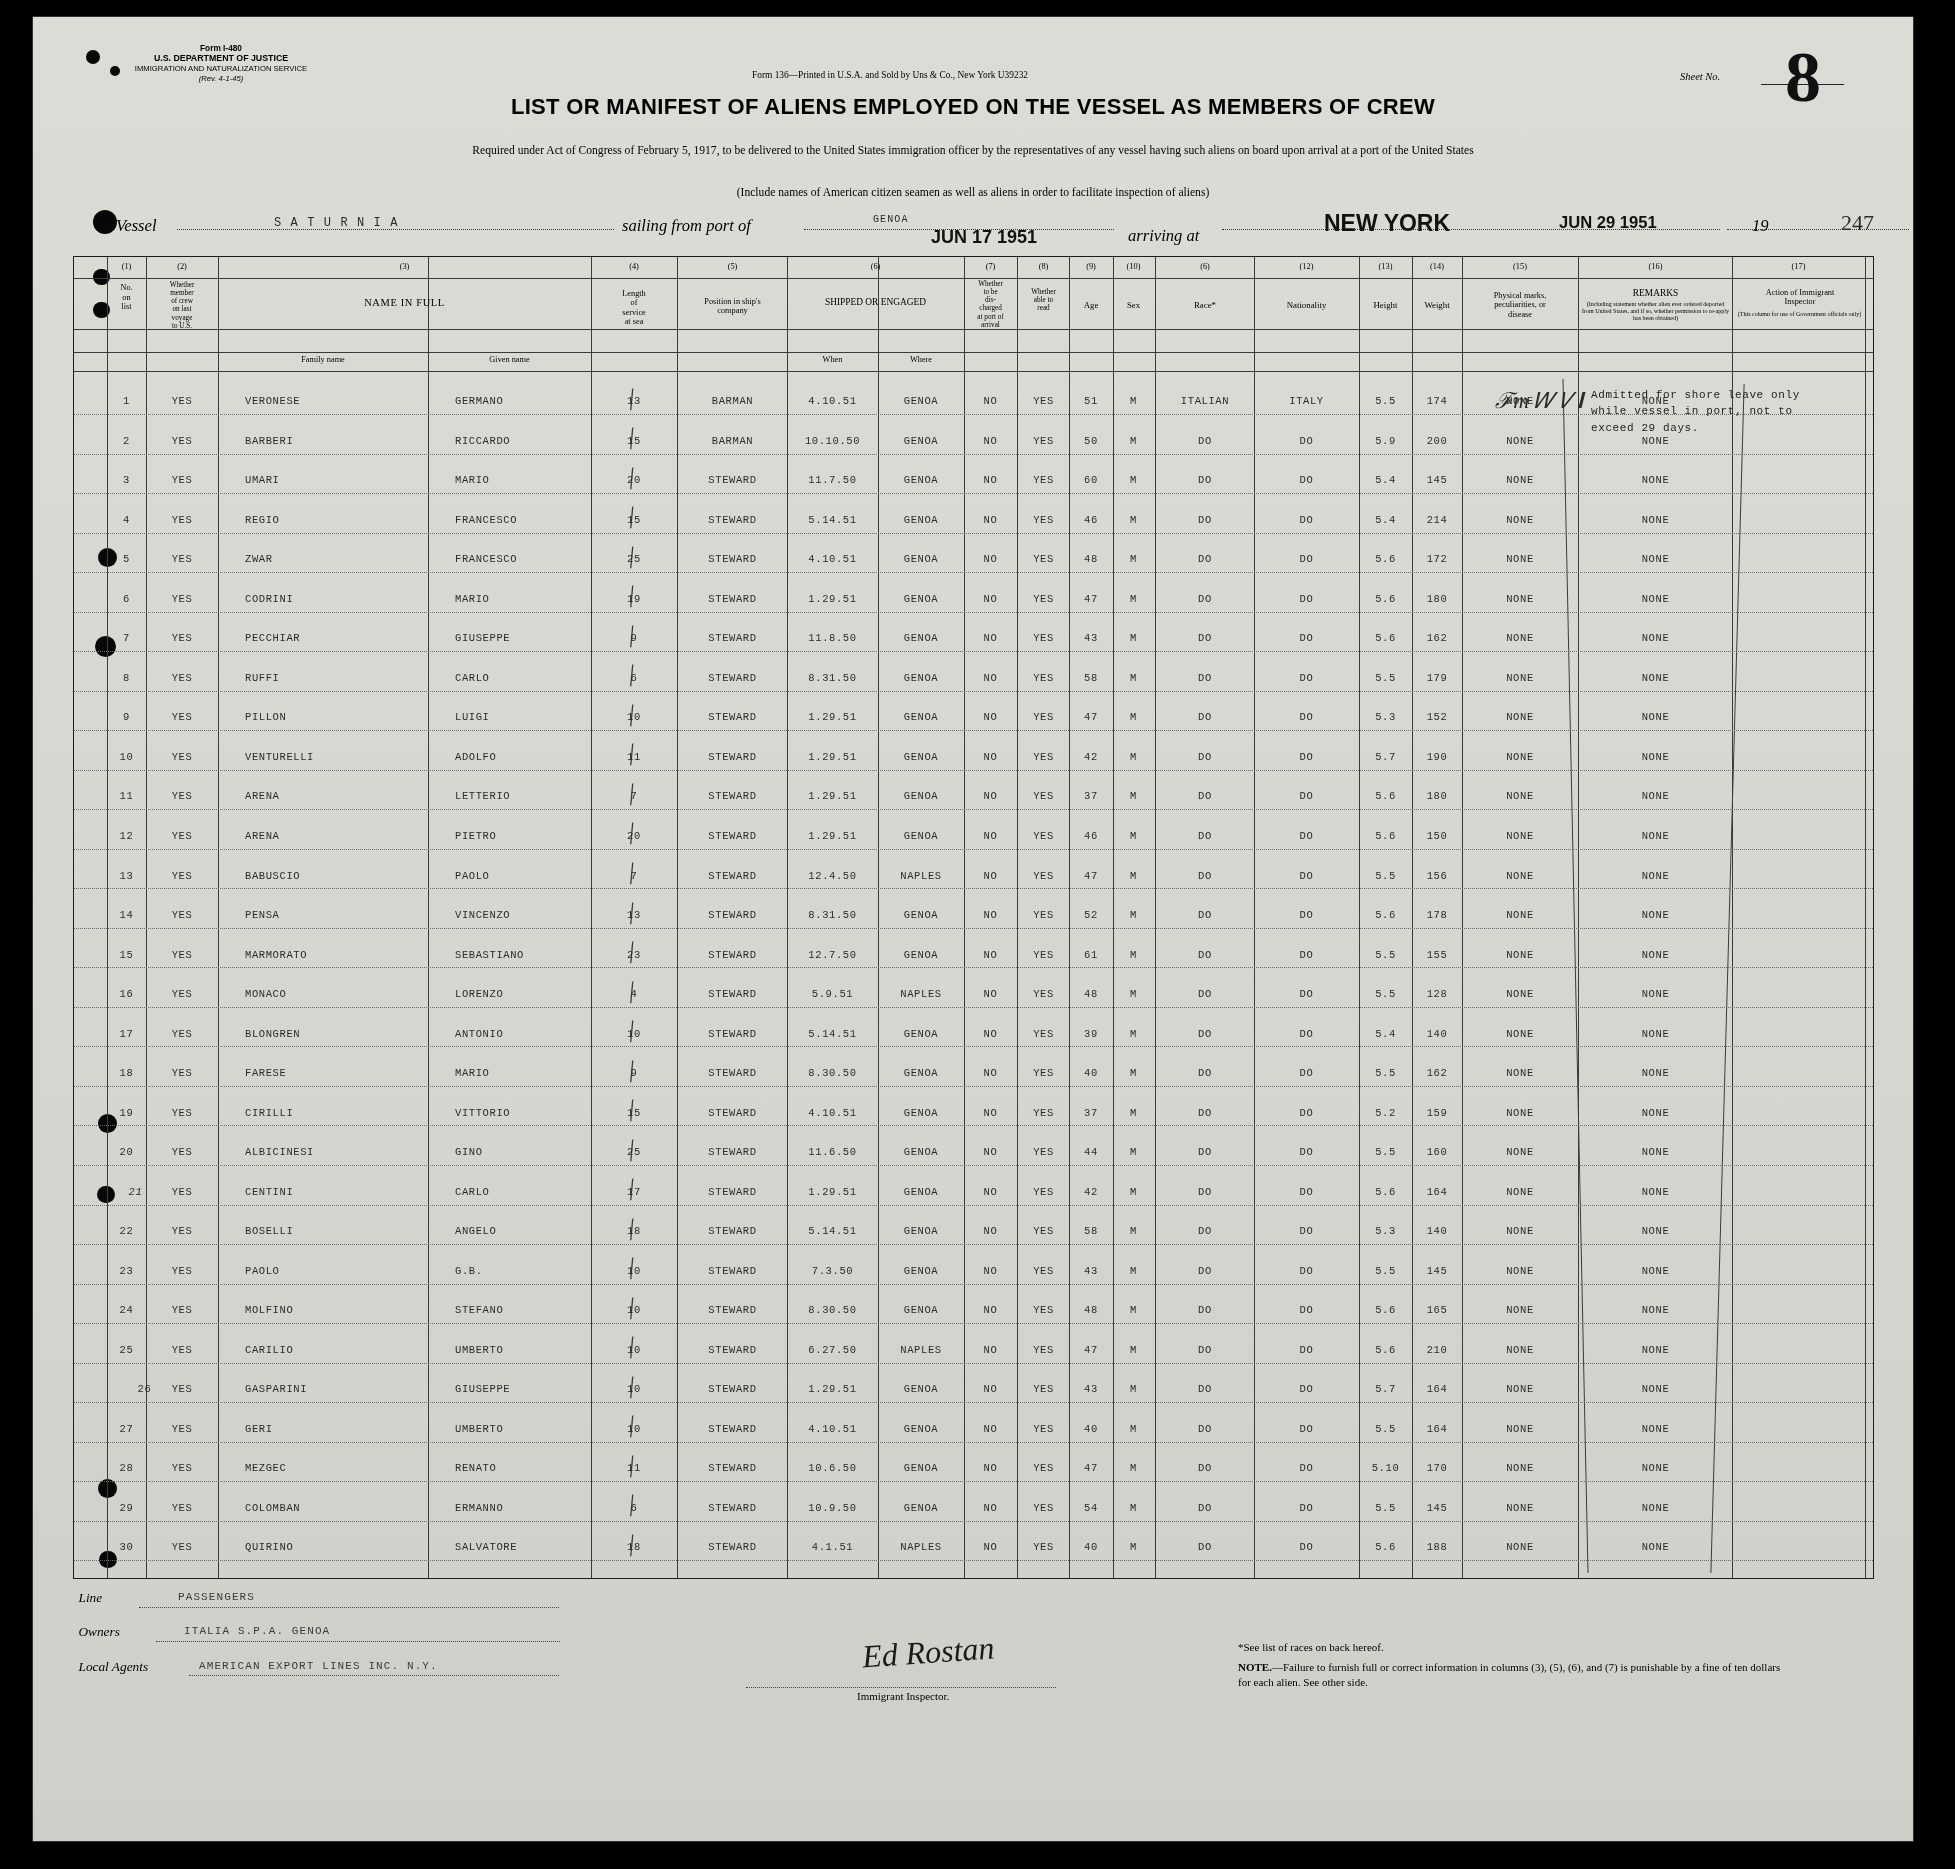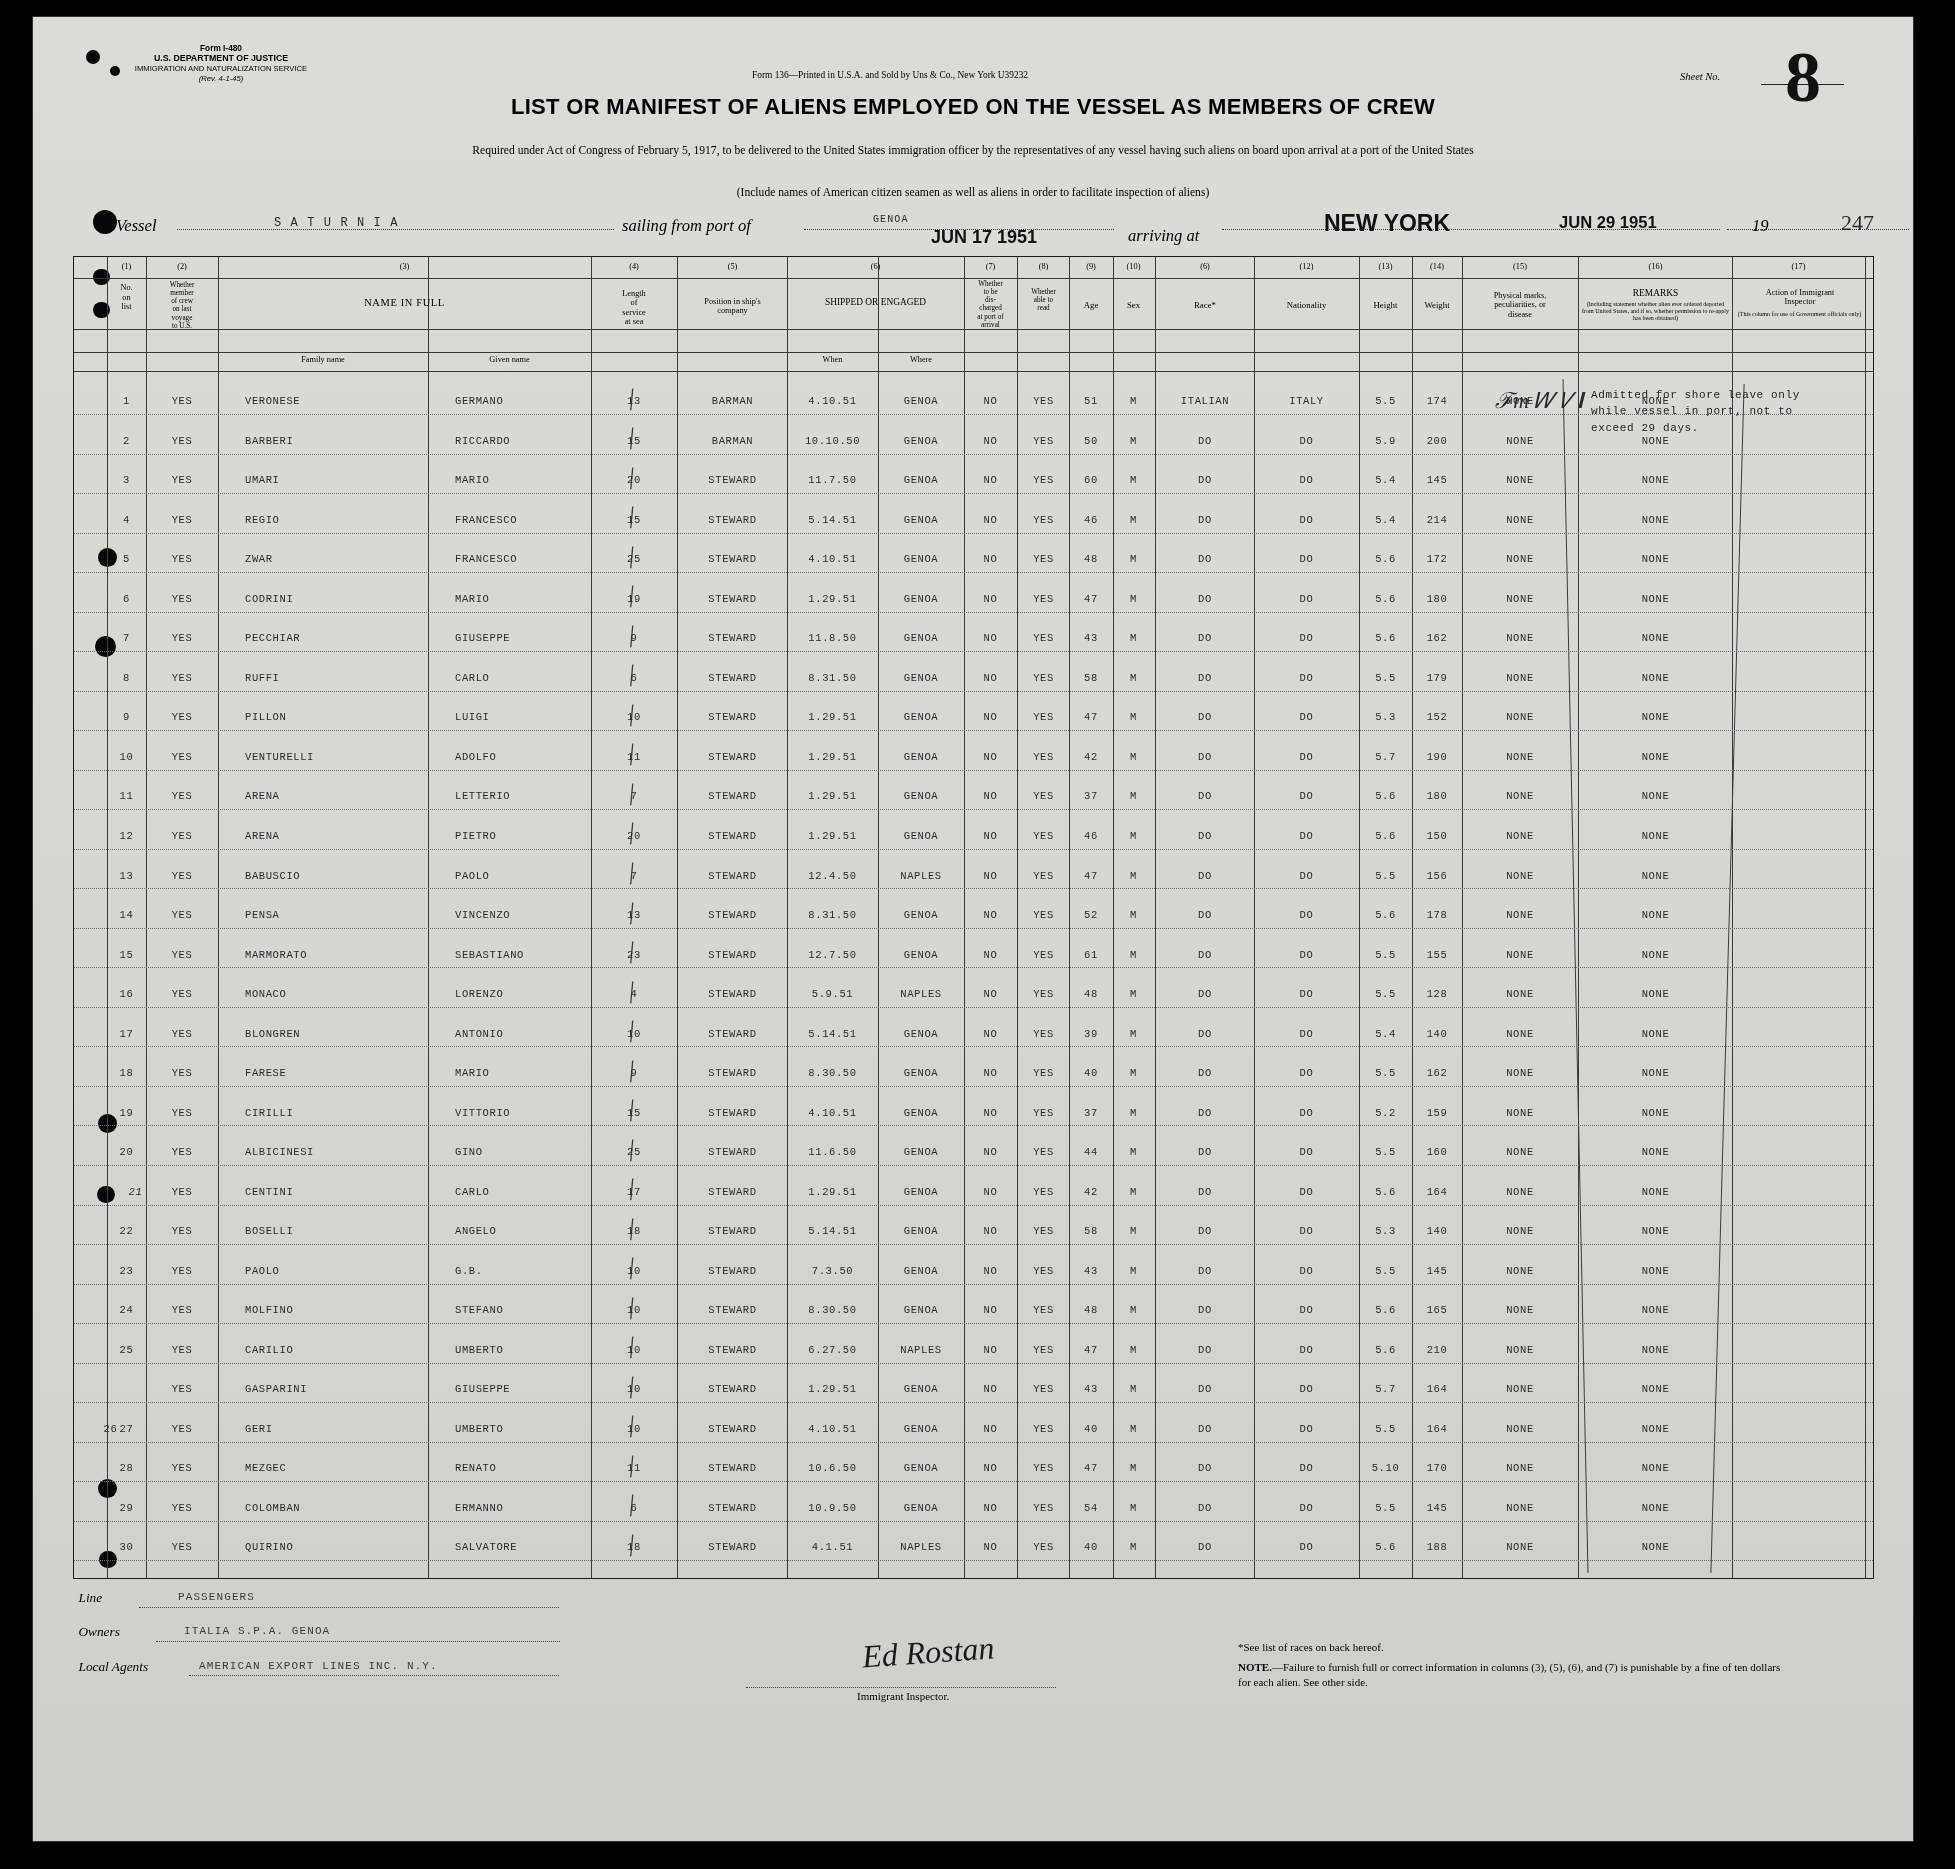--- a/index.html
+++ b/index.html
@@ -694,21 +694,21 @@
         <div class="cell" style="left: 995px; width: 44px; top: 1087px;">47</div>
         <div class="cell" style="left: 1039px; width: 41px; top: 1087px;">M</div>
         <div class="cell" style="left: 1081px; width: 100px; top: 1087px;">DO</div>
         <div class="cell" style="left: 1180px; width: 105px; top: 1087px;">DO</div>
         <div class="cell" style="left: 1285px; width: 53px; top: 1087px;">5.6</div>
         <div class="cell" style="left: 1338px; width: 50px; top: 1087px;">210</div>
         <div class="cell" style="left: 1388px; width: 116px; top: 1087px;">NONE</div>
         <div class="cell" style="left: 1504px; width: 155px; top: 1087px;">NONE</div>
         <div class="rowdots" style="left: 0px; width: 1799px; top: 1145px;"></div>
         <div class="lenmark" style="left: 553px; top: 1121px;">╱</div>
-        <div class="cell" style="left: 17px; width: 39px; top: 1126px; margin-top: 40px;">26</div>
+        <div class="cell" style="left: 51px; width: 39px; top: 1126px;">26</div>
         <div class="cell" style="left: 72px; width: 72px; top: 1126px;">YES</div>
         <div class="cell l" style="left: 171px; width: 182px; top: 1126px;">GASPARINI</div>
         <div class="cell l" style="left: 381px; width: 135px; top: 1126px;">GIUSEPPE</div>
         <div class="cell" style="left: 517px; width: 86px; top: 1126px;">10</div>
         <div class="cell" style="left: 603px; width: 111px; top: 1126px;">STEWARD</div>
         <div class="cell" style="left: 713px; width: 91px; top: 1126px;">1.29.51</div>
         <div class="cell" style="left: 804px; width: 86px; top: 1126px;">GENOA</div>
         <div class="cell" style="left: 890px; width: 53px; top: 1126px;">NO</div>
         <div class="cell" style="left: 943px; width: 53px; top: 1126px;">YES</div>
         <div class="cell" style="left: 995px; width: 44px; top: 1126px;">43</div>

